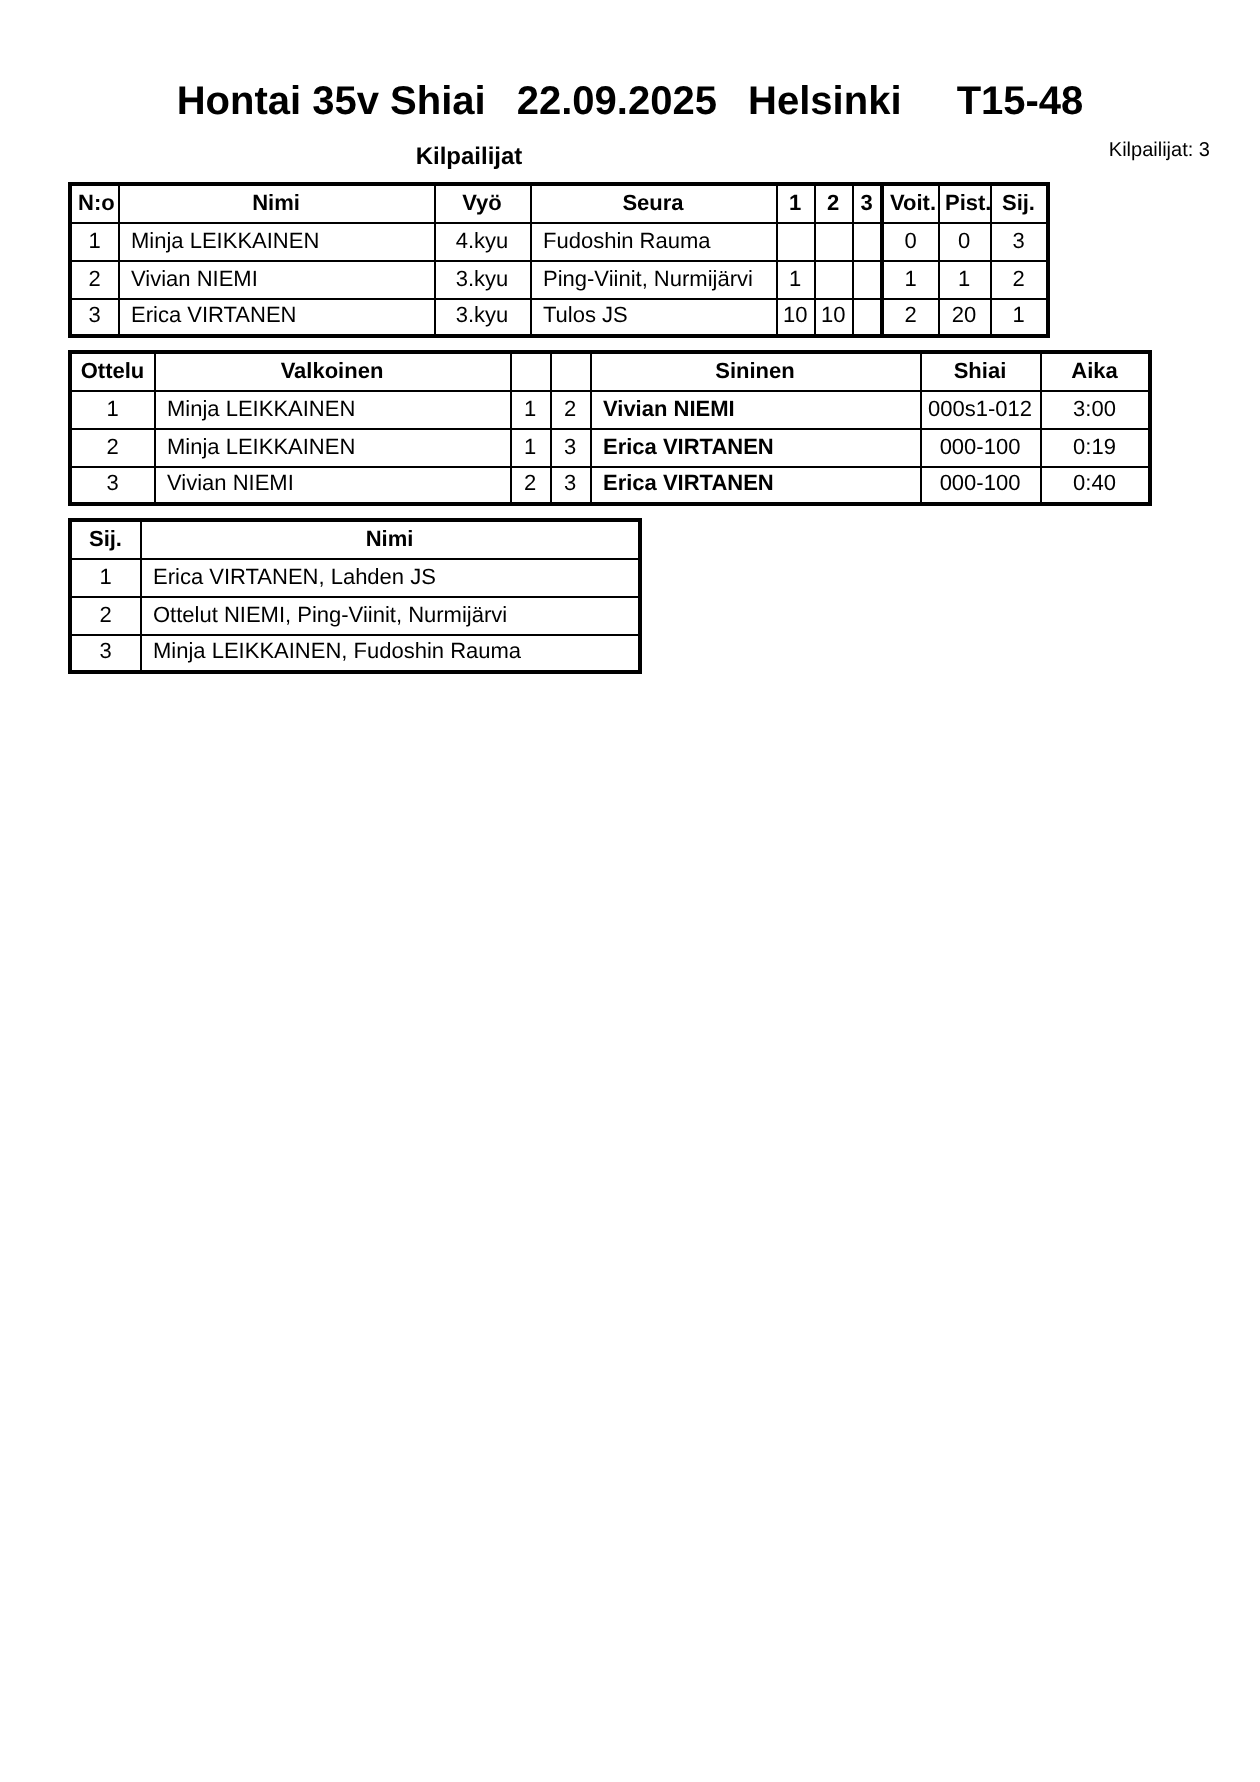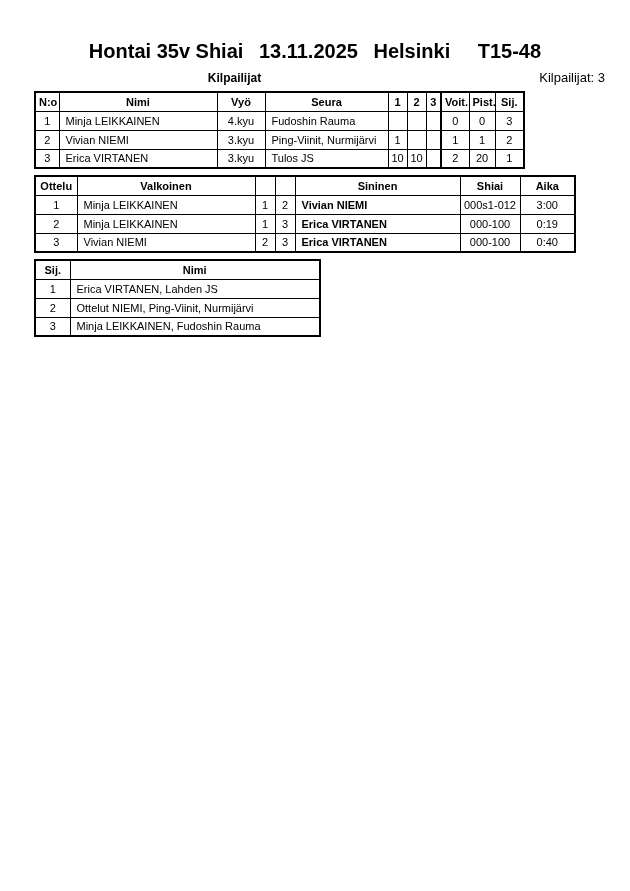--- a/index.html
+++ b/index.html
@@ -19,21 +19,21 @@
     font-weight:bold;
     white-space:nowrap;
   }
   .title .seg { margin-left:10px; }
   .title .seg.first { margin-left:0; }
   .title .seg.wide { margin-left:22px; }
 
   .count-label {
     position:absolute;
     top:70px; right:25px;
-    font-size:13px;
+    font-size:10px;
   }
 
   .sec-label {
     font-weight:bold;
     font-size:12px;
     text-align:center;
   }
   .sec-label.k { width:489px; margin:8px 0 0 30px; position:relative; left:-40px; }
   .sec-label.o { width:540px; margin:16px 0 0 30px; }
   .sec-label.t { width:285px; margin:16px 0 0 30px; }
@@ -62,21 +62,21 @@
   .thick-left { border-left:2px solid #000; }
   .bold { font-weight:bold; }
 </style>
 </head>
 <body>
 
 <div class="page">
 
   <div class="title">
     <span class="seg first">Hontai 35v Shiai</span>
-    <span class="seg">13.11.2025</span>
+    <span class="seg">22.09.2025</span>
     <span class="seg">Helsinki</span>
     <span class="seg wide">T15-48</span>
   </div>
 
   <div class="count-label">Kilpailijat: 3</div>
 
   <div class="sec-label k">Kilpailijat</div>
 
   <table class="t1">
     <colgroup>

